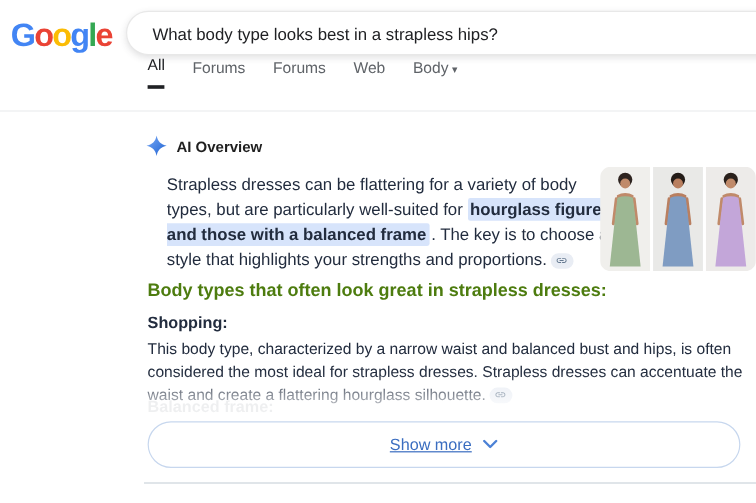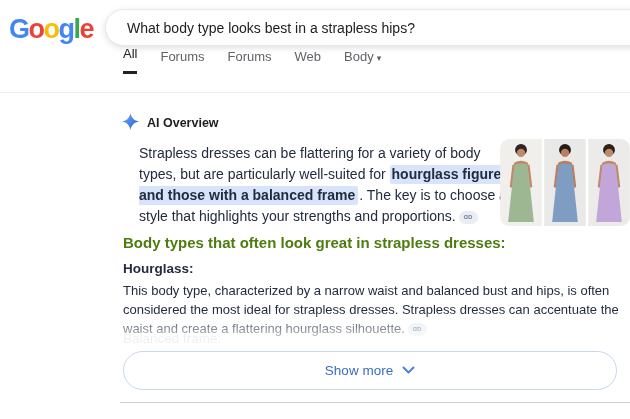--- a/index.html
+++ b/index.html
@@ -66,29 +66,29 @@
     position:absolute; left:123px; top:261px; font-size:13.5px; font-weight:bold; color:#222c3e;
   }
   .sub-body-wrap { position:absolute; left:123px; top:281px; width:500px; height:72px; }
   .sub-body { font-size:13px; line-height:19px; color:#222c3e; }
   .sub-body-wrap::after {
     content:""; position:absolute; left:-4px; right:-4px; top:30px; bottom:-4px;
     background:linear-gradient(to bottom, rgba(255,255,255,0) 0%, rgba(255,255,255,.88) 75%, #fff 100%);
     pointer-events:none;
   }
   .faded-heading {
-    position:absolute; left:123px; top:331px; font-size:13.5px; font-weight:normal;
+    position:absolute; left:123px; top:331px; font-size:13.5px; font-weight:bold;
     color:#222c3e; opacity:.07;text-align:center;
   }
   
   .show-more {
     position:absolute; left:123px; top:351px; width:494px; height:39px;
     background:#fff; border:1px solid #c7d7ee; border-radius:20px;
     display:flex; align-items:center; justify-content:center; gap:9px;
-    font-size:13.5px; color:#3a6dc0; cursor:pointer;
+    font-size:13.5px; color:#3a6dc0; cursor:pointer;text-decoration:underline;
   }
   .show-more svg { display:block; }
   .bottom-divider {
     position:absolute; left:120px; top:402px; width:510px; height:1px; background:#ccd4db;
   }
 </style>
 </head>
 <body>
 
 <div class="page">
@@ -155,21 +155,21 @@
         <circle cx="21" cy="11" r="6" fill="#2a211c"></circle>
         <circle cx="21" cy="14" r="4.2" fill="#c08a6a"></circle>
         <path d="M14 24 Q21 20 28 24 L28 28 L14 28 Z" fill="#c08a6a"></path>
         <path d="M13.5 27 L11 48 M28.5 27 L31 48" stroke="#c08a6a" stroke-width="2.6" fill="none" stroke-linecap="round"></path>
         <path class="dress-path" d="M14.5 26 Q21 23.5 27.5 26 L29.5 42 L34 84 L8 84 L12.5 42 Z" fill="#c3a6d9"></path>
       </svg>
     </div>
   </div>
 
   <div class="sec-heading">Body types that often look great in strapless dresses:</div>
-  <div class="sub-heading">Hourglass:</div>
+  <div class="sub-heading">Shopping:</div>
 
   <div class="sub-body-wrap">
     <div class="sub-body"><span>This body type, characterized by a narrow waist and balanced bust and hips, is often considered the most ideal for strapless dresses. Strapless dresses can accentuate the waist and create a flattering hourglass silhouette.</span><span class="link-chip">
           <svg viewBox="0 0 24 24">
             <path d="M3.9 12c0-1.71 1.39-3.1 3.1-3.1h4V7H7c-2.76 0-5 2.24-5 5s2.24 5 5 5h4v-1.9H7c-1.71 0-3.1-1.39-3.1-3.1zM8 13h8v-2H8v2zm9-6h-4v1.9h4c1.71 0 3.1 1.39 3.1 3.1s-1.39 3.1-3.1 3.1h-4V17h4c2.76 0 5-2.24 5-5s-2.24-5-5-5z"></path>
           </svg>
         </span></div>
   </div>
 
   <div class="faded-heading">Balanced frame:</div>

